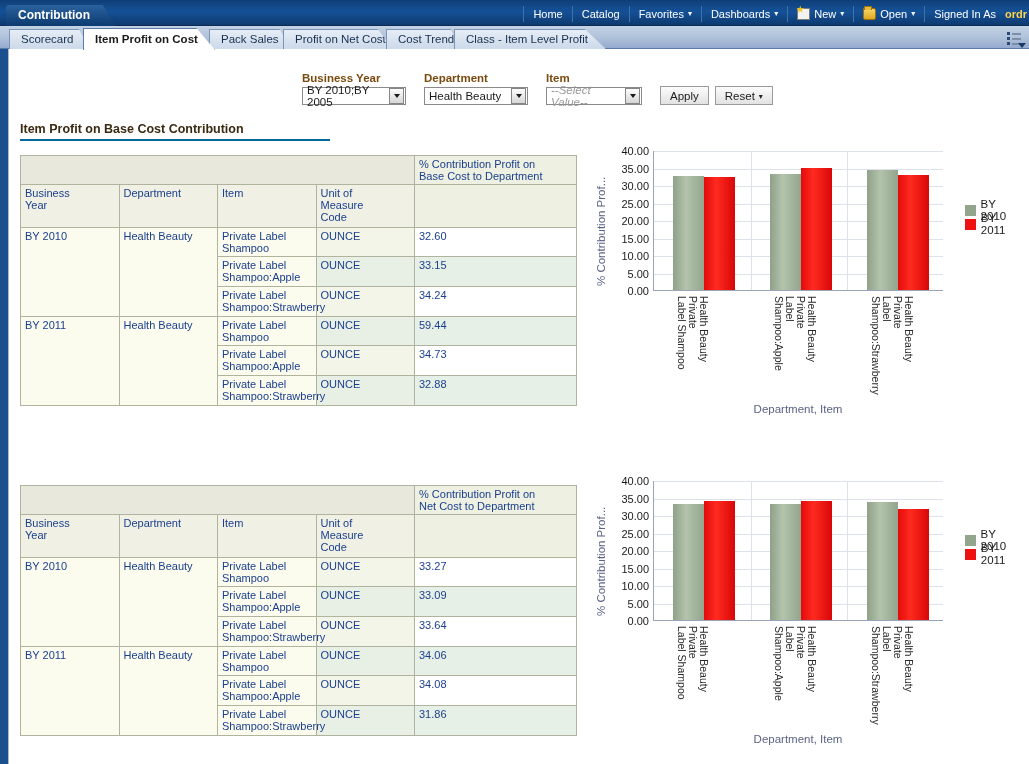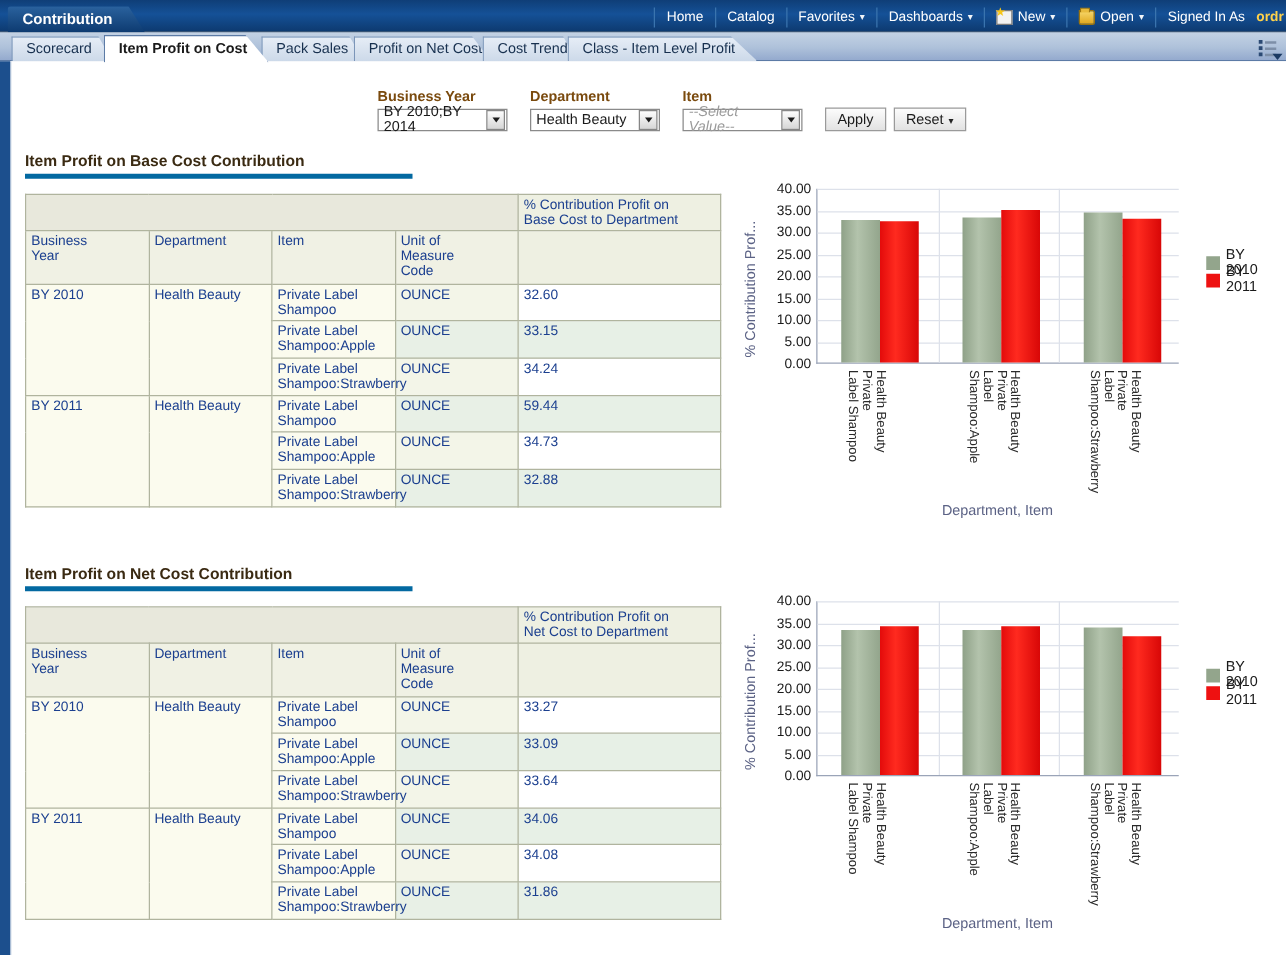--- a/index.html
+++ b/index.html
@@ -120,21 +120,21 @@
   .fbtn {
     height: 19px; padding: 1px 9px 0; font-size: 11.5px; color: #1a1a1a;
     background: linear-gradient(to bottom, #fcfcfc, #e2e2e2);
     border: 1px solid #9a9a9a; display: flex; align-items: center; gap: 4px;
   }
   .btnrow { display: flex; gap: 6px; align-items: flex-end; padding-bottom: 0; }
 
   
   .section-title {
     font-size: 12.5px; font-weight: bold; color: #3a2a12;
-    border-bottom: 4px solid #0369a1; padding-bottom: 3px;
+    border-bottom: 2px solid #0369a1; padding-bottom: 3px;
     display: block;
   }
 
   
   table.pivot { border-collapse: collapse; table-layout: fixed; font-size: 11px; }
   table.pivot td, table.pivot th {
     border: 1px solid #b0b49e; padding: 2px 4px; vertical-align: top;
     font-weight: normal; text-align: left; color: #1b3f8f;
   }
   .hdr-blank { background: #e8e8dc; }
@@ -243,21 +243,21 @@
 </div>
 
 <div class="leftrail"></div>
 
 <div class="content">
 
   <div class="filters">
     <div class="fgroup">
       <div class="flabel">Business Year</div>
       <div class="fselect" style="width:104px;">
-        <span class="val">BY 2010;BY 2014</span>
+        <span class="val">BY 2010;BY 2005</span>
         <span class="arrowbox">
             <i></i>
           </span>
       </div>
     </div>
     <div class="fgroup">
       <div class="flabel">Department</div>
       <div class="fselect" style="width:104px;">
         <span class="val">Health Beauty</span>
         <span class="arrowbox">
@@ -386,21 +386,20 @@
           <span class="leg-sw" style="background: rgb(147, 165, 140);"></span>
           <span>BY 2010</span>
         </div>
         <div class="leg-row">
           <span class="leg-sw" style="background: rgb(238, 17, 17);"></span>
           <span>BY 2011</span>
         </div>
       </div>
     </div>
 
-  <div style="position:absolute;left:11px;top:403px;width:310px;" class="section-title">Item Profit on Net Cost Contribution</div>
 
   <table class="pivot" style="position:absolute;left:11px;top:436px;width:557px;">
     <tbody>
         <tr>
       <td class="hdr-blank" colspan="4" style="height:27px;"></td>
       <td class="hdr-measure" style="width:162px;white-space:pre-line;">% Contribution Profit on
 Net Cost to Department</td>
     </tr>
     <tr>
       <td class="hdr-dim" style="width:82px;white-space:pre-line;height:43px;">Business

